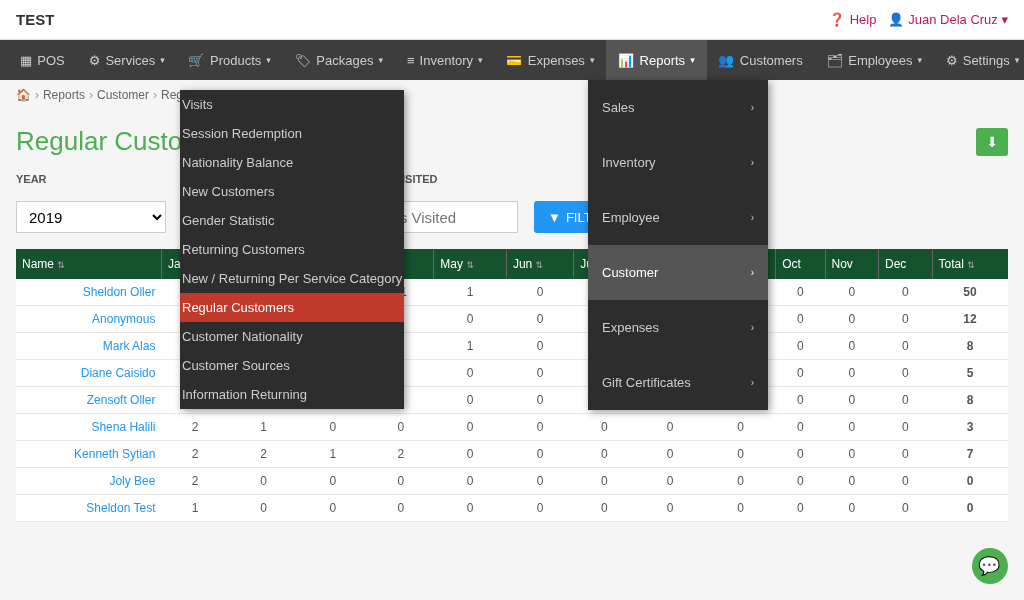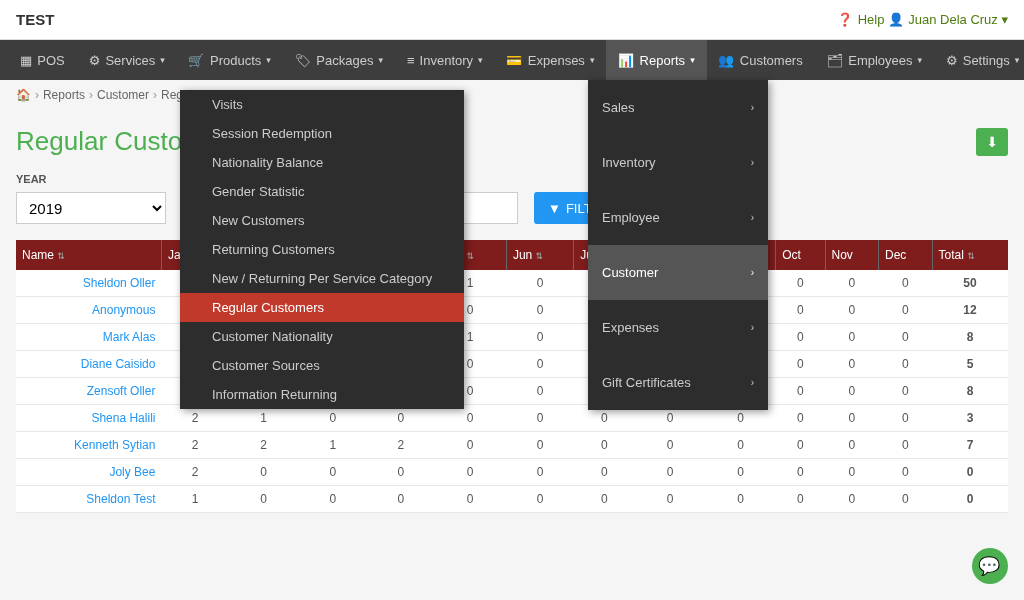--- a/index.html
+++ b/index.html
@@ -9,21 +9,21 @@
     .top-bar {
       background: #fff;
       border-bottom: 1px solid #ddd;
       display: flex;
       align-items: center;
       justify-content: space-between;
       padding: 6px 16px;
       height: 40px;
     }
     .top-bar-logo { font-weight: bold; font-size: 15px; color: #333; }
-    .top-bar-right { display: flex; align-items: center; gap: 4px; font-size: 13px; color: #4d7c0f; }
+    .top-bar-right { display: flex; align-items: center; gap: 12px; font-size: 13px; color: #be185d; }
     .top-bar-right span { cursor: pointer; }
 
     
     .nav-bar {
       background: #3d3d3d;
       display: flex;
       align-items: center;
       height: 40px;
       padding: 0 8px;
     }
@@ -81,21 +81,21 @@
       display: flex;
       align-items: flex-end;
       gap: 16px;
       margin-bottom: 16px;
     }
     .filter-group label {
       display: block;
       font-size: 11px;
       font-weight: bold;
       color: #555;
-      margin-bottom: 7px;
+      margin-bottom: 16px;
       text-transform: uppercase;
     }
     .filter-group select,
     .filter-group input {
       border: 1px solid #ccc;
       border-radius: 0;
       padding: 5px 8px;
       font-size: 15px;
       background: #fff;
       height: 32px;
@@ -111,21 +111,21 @@
       height: 32px;
       cursor: pointer;
       font-size: 13px;
       display: flex;
       align-items: center;
       gap: 5px;
     }
 
     
     .data-table { width: 100%; border-collapse: collapse; background: #fff; font-size: 12px; }
-    .data-table thead tr { background: #7f1d1d; color: #fff; }
+    .data-table thead tr { background: #14532d; color: #fff; }
     .data-table thead th {
       padding: 8px 6px;
       text-align: left;
       font-weight: normal;
       white-space: nowrap;
       border-right: 1px solid #666;
     }
     .data-table thead th:last-child { border-right: none; }
     .data-table thead th .sort-icon { font-size: 9px; color: #aaa; }
     .data-table tbody tr { border-bottom: 1px solid #e8e8e8; }
@@ -170,21 +170,21 @@
       position: absolute;
       left: 180px;
       top: 90px;
       background: #2d2d2d;
       color: #ccc;
       font-size: 13px;
       min-width: 220px;
       box-shadow: 2px 2px 8px rgba(0,0,0,0.4);
     }
     .submenu .menu-item {
-      padding: 7px 32px;
+      padding: 7px 2px;
       cursor: pointer;
       white-space: nowrap;
     }
     .submenu .menu-item.highlighted {
       background: #c0392b;
       color: #fff;
     }
     .arrow { font-size: 10px; }
 
     
@@ -508,22 +508,22 @@
     <div class="menu-item">
       <span>Gift Certificates</span>
       <span class="arrow">›</span>
     </div>
   </div>
 
   <div class="submenu">
     <div class="menu-item">Visits</div>
     <div class="menu-item">Session Redemption</div>
     <div class="menu-item">Nationality Balance</div>
+    <div class="menu-item">New Customers</div>
     <div class="menu-item">Gender Statistic</div>
-    <div class="menu-item">New Customers</div>
     <div class="menu-item">Returning Customers</div>
     <div class="menu-item">New / Returning Per Service Category</div>
     <div class="menu-item highlighted">Regular Customers</div>
     <div class="menu-item">Customer Nationality</div>
     <div class="menu-item">Customer Sources</div>
     <div class="menu-item">Information Returning</div>
   </div>
 </div>
 
 <div class="chat-bubble">💬</div>

